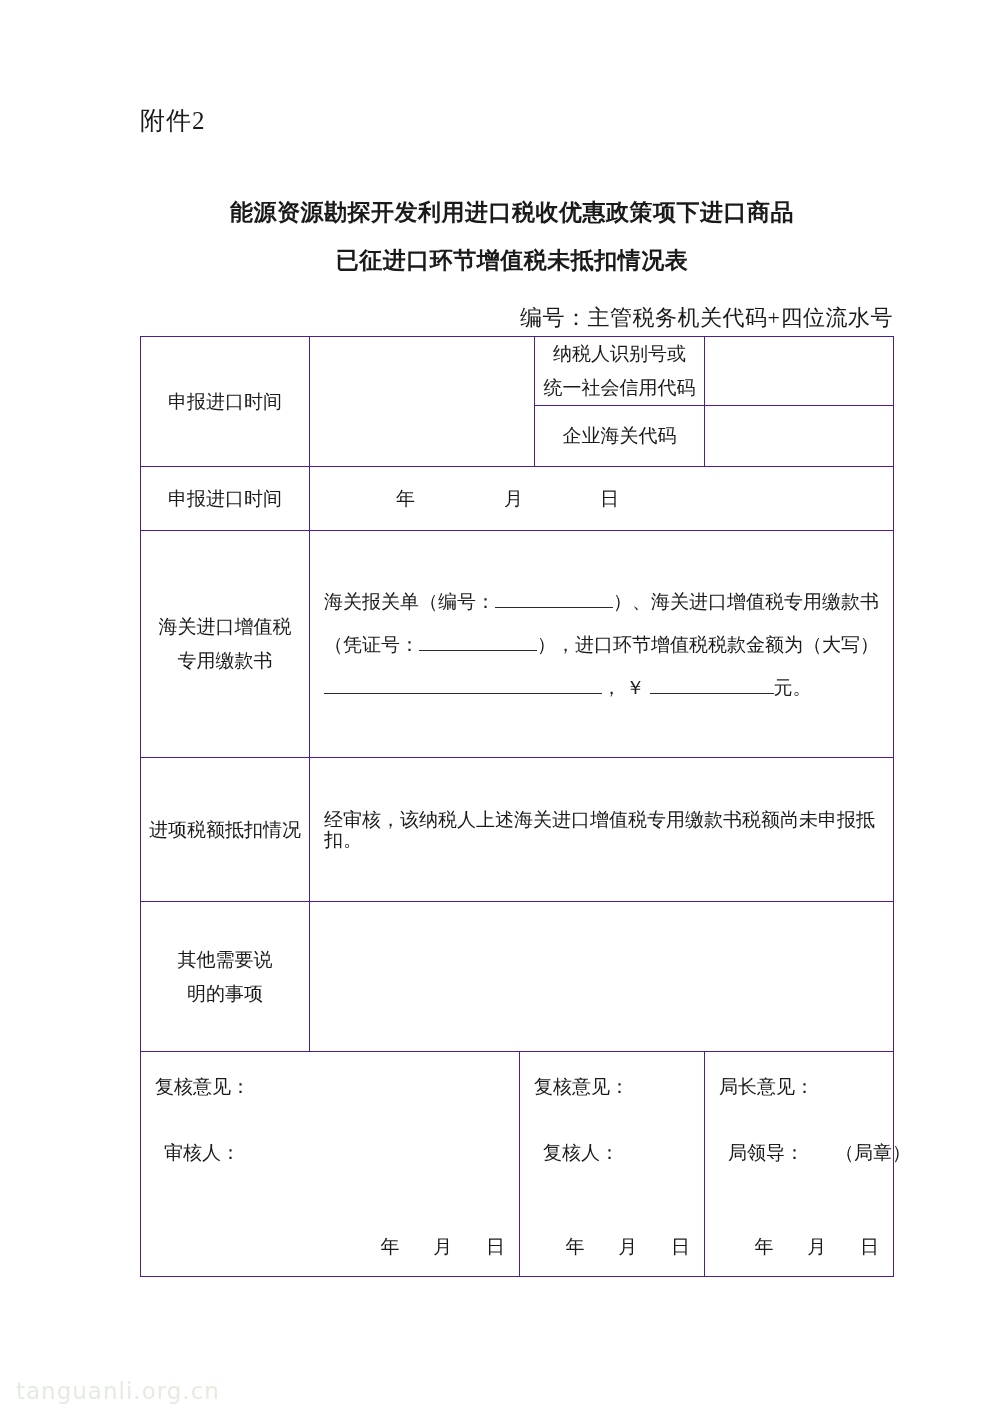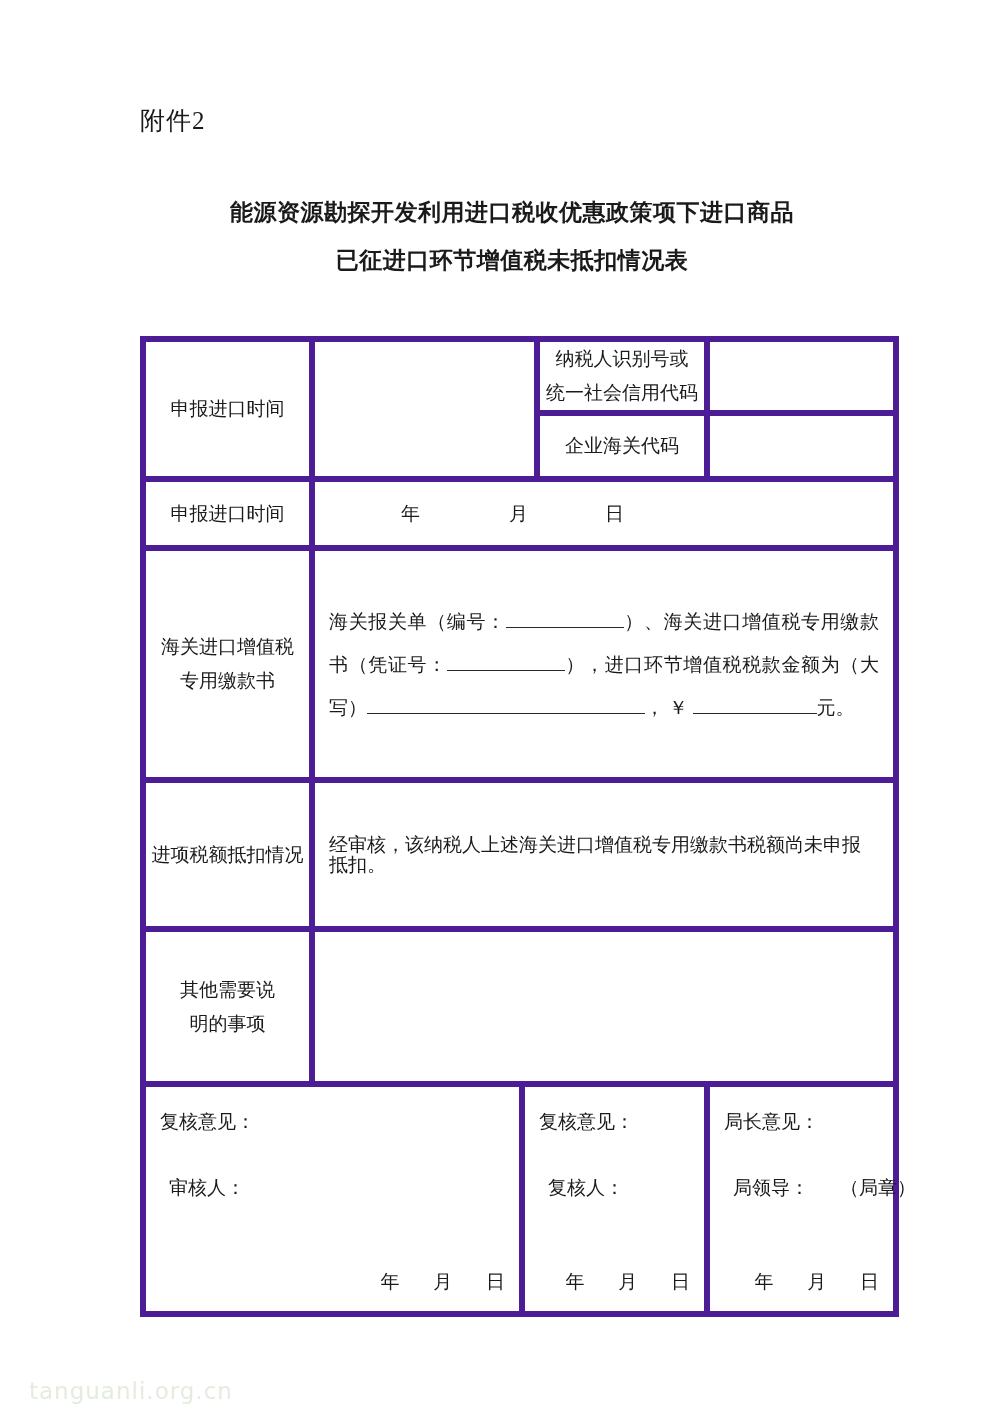--- a/index.html
+++ b/index.html
@@ -66,21 +66,21 @@
   
   .form-table {
     position: absolute;
     left: 128px;
     top: 336px;
     width: 753px;
     border-collapse: collapse;
     table-layout: fixed;
   }
   .form-table td {
-    border: 6px solid #4c1d95;
+    border: 1px solid #4c1d95;
     font-size: 19px;
     vertical-align: middle;
     padding: 0;
   }
 
   .lbl {
     text-align: center;
     line-height: 32px;
   }
   .lbl-2line {
@@ -169,35 +169,35 @@
   .watermark {
     position: absolute;
     left: 4px;
     top: 1378px;
     font-family: "DejaVu Sans", "Liberation Sans", sans-serif;
     font-size: 23px;
     letter-spacing: 1px;
     color: #e4ecdf;
     white-space: nowrap;
     user-select: none;
-    margin-left: 13px;
   }
 </style>
 </head>
 <body>
 
 <div class="page">
 
   <div class="attach-label">附件2</div>
 
   <div class="title-block">
     <div class="doc-title">能源资源勘探开发利用进口税收优惠政策项下进口商品</div>
     <div class="doc-title">已征进口环节增值税未抵扣情况表</div>
   </div>
 
+  <div class="serial-line">编号：主管税务机关代码+四位流水号</div>
 
   <table class="form-table">
     <colgroup>
       <col style="width:169px">
       <col style="width:210px">
       <col style="width:15px">
       <col style="width:15px">
       <col style="width:155px">
       <col style="width:189px">
     </colgroup>

